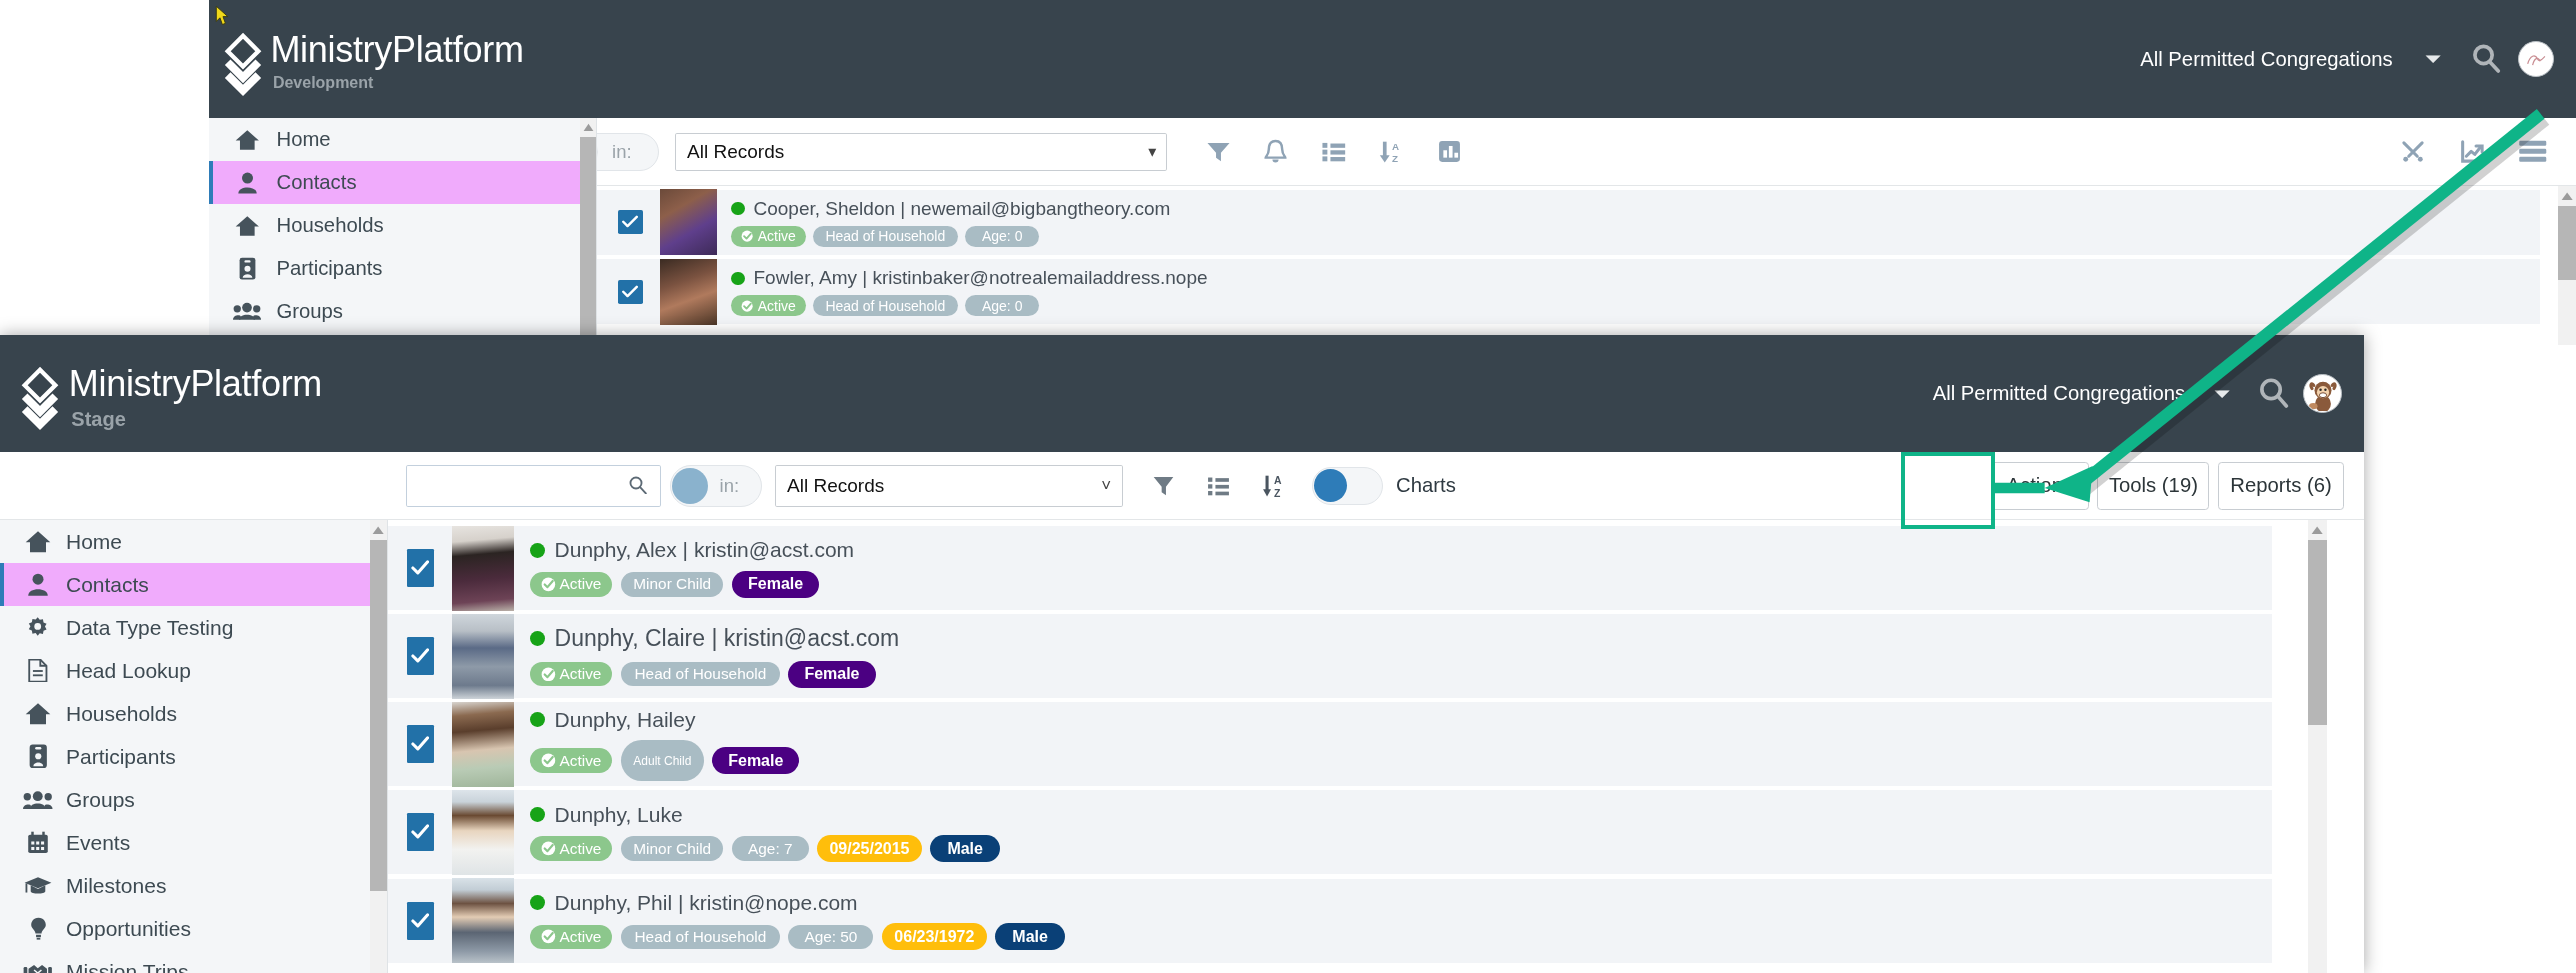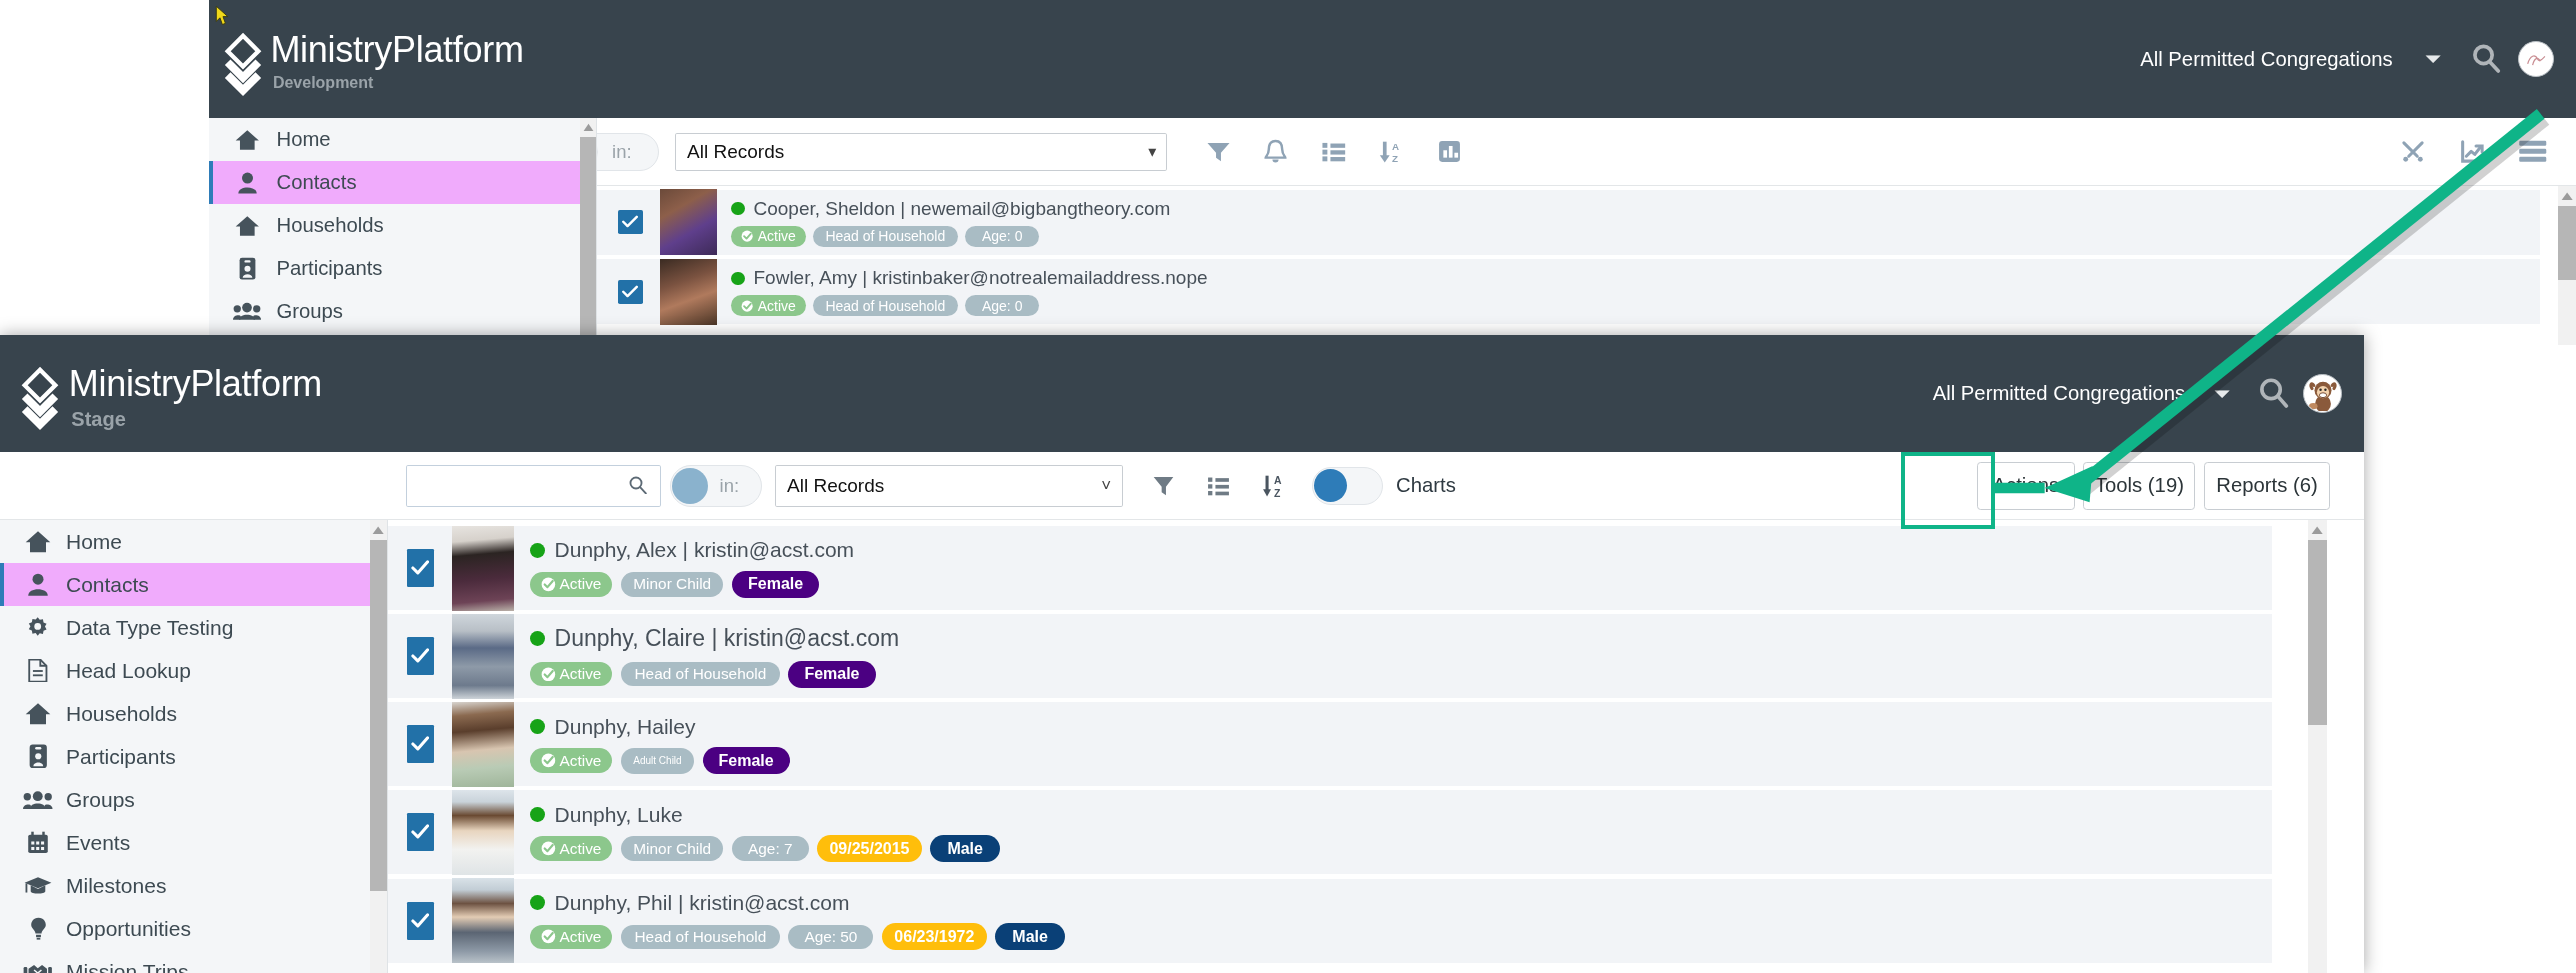--- a/index.html
+++ b/index.html
@@ -449,21 +449,21 @@
             <text x="23" y="40" font-size="17" font-family="Liberation Sans, sans-serif" font-weight="700" fill="#4a5560">Z</text>
           </g>
         </svg>
       </div>
 
       <div class="tb-toggle" style="width:71px;height:38px;margin-left:16px;background:#f4f6f8;">
         <span class="knob" style="width:33px;height:33px;top:1.8px;background:#2e7cb8;"></span>
       </div>
       <span style="margin-left:13.5px;font-size:20.3px;color:#2f3a42;">Charts</span>
 
-      <div style="margin-left:auto;display:flex;align-items:center;padding-right:34px;">
+      <div style="margin-left:auto;display:flex;align-items:center;padding-right:20px;">
         <div class="pill-btn" style="width:98px;height:48px;font-size:20.3px;">Actions</div>
         <div class="pill-btn" style="width:112px;height:48px;font-size:20.3px;margin-left:8.6px;">Tools (19)</div>
         <div class="pill-btn" style="width:126px;height:48px;font-size:20.3px;margin-left:8.6px;">Reports (6)</div>
       </div>
     </div>
 
     <div class="sidebar" style="position:absolute;left:0;top:185px;width:388px;height:453px;">
       <div class="nav-item" style="height:43px;padding-left:21px;">
         <span class="nav-ico" style="width:34px;">
           <svg width="26" height="23.4" viewBox="0 0 42 38">
@@ -664,21 +664,21 @@
             <span style="font-size:21px;">Dunphy, Hailey</span>
           </div>
           <div class="badges" style="margin-top:8.6px;">
             <span class="badge green" style="height:24.6px;padding:0 11px;font-size:15.4px;">
               <svg width="14.8" height="14.8" viewBox="0 0 24 24" style="margin-right:3.7px;">
                   <circle cx="12" cy="12" r="11" fill="#ffffff"></circle>
                   <path d="M6 12 L10.5 16.5 L19 6.5" fill="none" stroke="#8cc78c" stroke-width="3.5" stroke-linecap="round" stroke-linejoin="round"></path>
                 </svg>
               <span>Active</span>
             </span>
-            <span class="badge grey" style="height:26px;padding:0 12.3px;font-size:10px;margin-left:8.6px;">Adult Child</span>
+            <span class="badge grey" style="height:41px;padding:0 12.3px;font-size:12px;margin-left:8.6px;">Adult Child</span>
             <span class="badge purple" style="height:27px;padding:0 16px;font-size:16px;margin-left:8.6px;">Female</span>
           </div>
         </div>
       </div>
 
       <div class="row" style="height:85px;margin:0 55px 3.1px 0;">
         <div class="chk" style="width:27px;height:38px;margin-left:18.5px;border-radius:1.2px;">
           <svg width="18.5" height="16" viewBox="0 0 30 26">
               <path d="M3 13 L11 21 L27 3" fill="none" stroke="#fff" stroke-width="5" stroke-linecap="round" stroke-linejoin="round"></path>
             </svg>
@@ -708,21 +708,21 @@
       <div class="row" style="height:85px;margin:0 55px 0 0;">
         <div class="chk" style="width:27px;height:38px;margin-left:18.5px;border-radius:1.2px;">
           <svg width="18.5" height="16" viewBox="0 0 30 26">
               <path d="M3 13 L11 21 L27 3" fill="none" stroke="#fff" stroke-width="5" stroke-linecap="round" stroke-linejoin="round"></path>
             </svg>
         </div>
         <div class="thumbimg" style="width:62px;height:85px;margin-left:18.5px;background:linear-gradient(180deg,#d9e2e8 0%,#c2cdd5 14%,#6d5242 30%,#e3ccb4 46%,#5b6573 64%,#8d99a6 86%,#b9c2c9 100%);"></div>
         <div class="meta" style="margin-left:16px;">
           <div class="nameline">
             <span class="dot" style="width:14.8px;height:14.8px;margin-right:9.8px;"></span>
-            <span style="font-size:21px;">Dunphy, Phil | kristin@acst.com</span>
+            <span style="font-size:21px;">Dunphy, Phil | kristin@nope.com</span>
           </div>
           <div class="badges" style="margin-top:8.6px;">
             <span class="badge green" style="height:24.6px;padding:0 11px;font-size:15.4px;">
               <svg width="14.8" height="14.8" viewBox="0 0 24 24" style="margin-right:3.7px;">
                   <circle cx="12" cy="12" r="11" fill="#ffffff"></circle>
                   <path d="M6 12 L10.5 16.5 L19 6.5" fill="none" stroke="#8cc78c" stroke-width="3.5" stroke-linecap="round" stroke-linejoin="round"></path>
                 </svg>
               <span>Active</span>
             </span>
             <span class="badge grey" style="height:24.6px;padding:0 13.5px;font-size:15.4px;margin-left:8.6px;">Head of Household</span>

